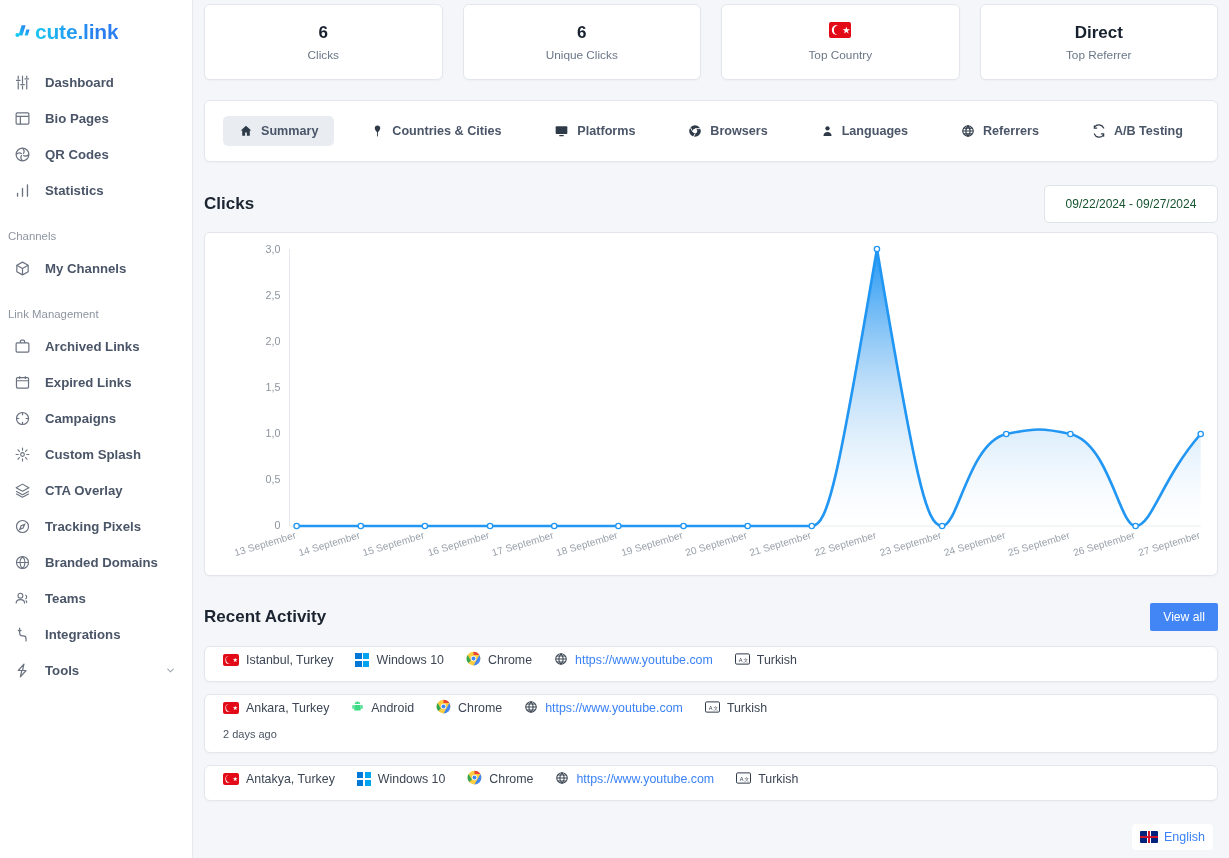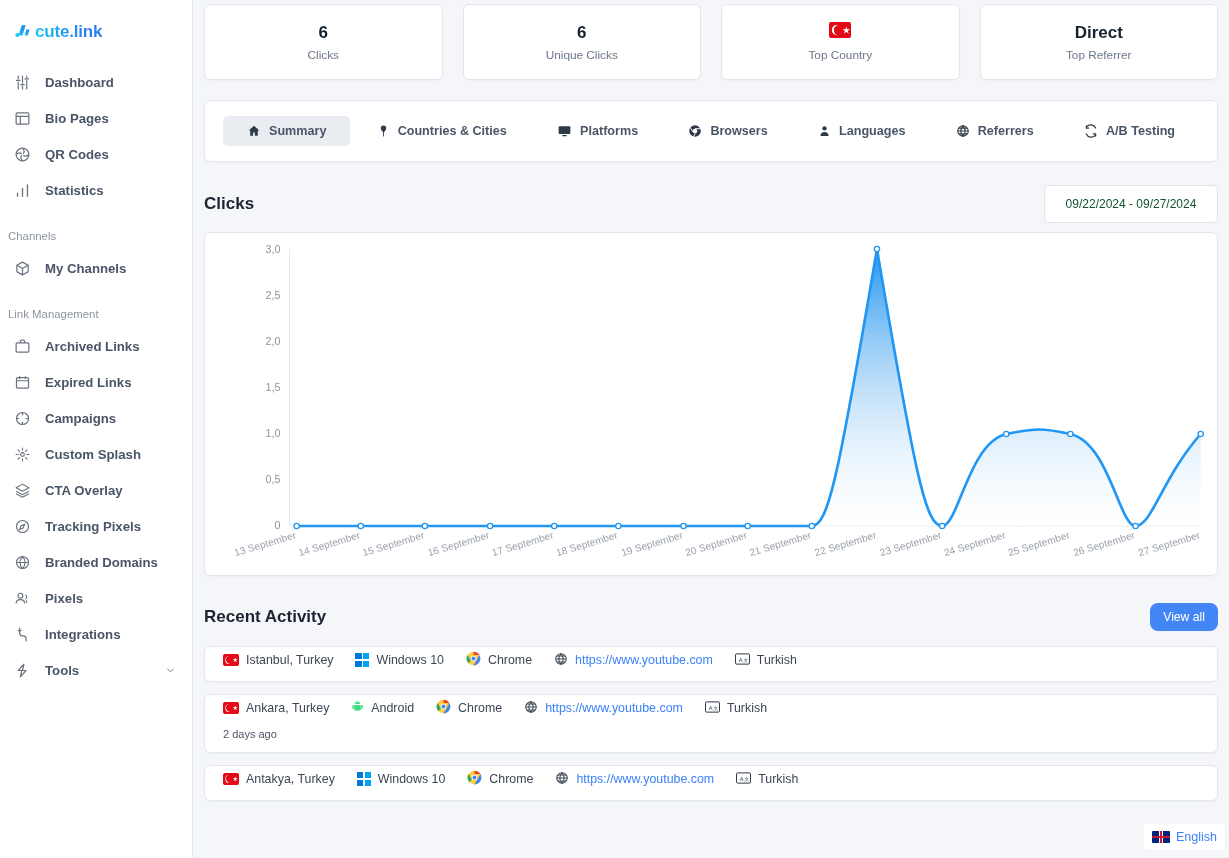--- a/index.html
+++ b/index.html
@@ -17,21 +17,21 @@
     width: 193px; min-width: 193px; height: 858px;
     background: #ffffff;
     border-right: 1px solid #e6e9ee;
     padding-top: 16px;
     overflow: hidden;
     position: relative;
   }
   .logo-row { display: flex; align-items: center; padding: 2px 0 0 14px; height: 30px; }
   .logo-mark { width: 20px; height: 20px; flex: 0 0 20px; }
   .logo-text {
-    font-size: 17px; font-weight: bold; letter-spacing: -0.2px;
+    font-size: 21px; font-weight: bold; letter-spacing: -0.2px;
     background: linear-gradient(90deg, #19c6f0 0%, #2a7ef0 75%);
     -webkit-background-clip: text; background-clip: text;
     -webkit-text-fill-color: transparent; color: #2a7ef0;
     margin-left: 1px;
   }
   .nav-list { margin-top: 18px; }
   .nav-item {
     display: flex; align-items: center;
     height: 36px; padding: 0 13px; cursor: pointer;
     position: relative;
@@ -90,21 +90,21 @@
   
   .tabbar {
     margin-top: 20px; background: #fff;
     border: 1px solid #e3e7ed; border-radius: 6px;
     height: 62px; display: flex; align-items: center;
     padding: 0 18px; gap: 0;
     box-shadow: 0 1px 2px rgba(16,24,40,0.03);
   }
   .tab {
     display: flex; align-items: center; gap: 8px;
-    padding: 8px 24px; border-radius: 5px; cursor: pointer;
+    padding: 8px 16px; border-radius: 5px; cursor: pointer;
     font-size: 12.6px; font-weight: bold; color: #4a5568; white-space: nowrap;
   }
   .tab.active { background: #e9edf2; }
   .tab-icon { display: flex; align-items: center; color: #2f3a48; }
   .tab-sp { flex: 1; }
 
   
   .sec-head {
     display: flex; align-items: center; justify-content: space-between;
     margin-top: 22px; height: 40px;
@@ -126,21 +126,21 @@
   .ylab { font-size: 10.5px; fill: #8d949e; font-family: "Liberation Sans", sans-serif; }
   .xlab { font-size: 10px; fill: #9aa1ab; font-family: "Liberation Sans", sans-serif; }
 
   
   .act-head {
     display: flex; align-items: center; justify-content: space-between;
     margin-top: 24px; height: 34px;
   }
   .act-title { font-size: 17px; font-weight: bold; color: #1b2430; }
   .viewall-btn {
-    background: #4285f4; color: #fff; border: none; border-radius: 8px;
+    background: #4285f4; color: #fff; border: none; border-radius: 2px;
     font-size: 12.2px; padding: 7px 13px; cursor: pointer;
     font-family: "Liberation Sans", sans-serif;
   }
   .act-card {
     background: #fff; border: 1px solid #e3e7ed; border-radius: 6px;
     padding: 4px 18px 12px 18px; margin-top: 12px;
     box-shadow: 0 1px 2px rgba(16,24,40,0.03);
   }
   .act-line { display: flex; align-items: center; gap: 0; flex-wrap: nowrap; }
   .act-chip { display: flex; align-items: center; gap: 7px; margin-right: 22px; font-size: 12.4px; color: #3c4654; white-space: nowrap; }
@@ -153,21 +153,21 @@
   .mini-flag .s { position:absolute; left:9.6px; top:3.4px; color:#fff; font-size:6px; line-height:6px; }
 
   .win-ico { width: 14px; height: 14px; flex: 0 0 14px; display:grid; grid-template-columns:1fr 1fr; grid-template-rows:1fr 1fr; gap:1.5px; }
   .win-ico i { background: #00a4ef; display:block; }
   .win-ico i:nth-child(1){ background:#0078d7; }
   .win-ico i:nth-child(2){ background:#00a4ef; }
   .win-ico i:nth-child(3){ background:#0078d7; }
   .win-ico i:nth-child(4){ background:#00a4ef; }
 
   .lang-widget {
-    position: absolute; right: 4px; bottom: 8px;
+    position: absolute; right: 16px; bottom: 8px;
     display: flex; align-items: center; gap: 6px;
     background: #fff; padding: 6px 8px; border-radius: 4px;
     font-size: 12.5px; color: #3b82f6; cursor: pointer; z-index: 40;
   }
   .uk-flag {
     width: 18px; height: 12px; flex: 0 0 18px; position: relative;
     background: #00247d; border-radius: 1px; overflow: hidden;
   }
   .uk-flag::before {
     content:""; position:absolute; left:0; top:0; width:100%; height:100%;
@@ -334,21 +334,21 @@
         </div>
 
         <div class="nav-item">
           <span class="nav-icon">
             <svg width="17" height="17" viewBox="0 0 24 24" fill="none" stroke="currentColor" stroke-width="1.6">
                 <circle cx="9" cy="8" r="3.4"></circle>
                 <path d="M3 19c0-3.3 2.7-5.5 6-5.5s6 2.2 6 5.5"></path>
                 <path d="M16 7.2a3 3 0 010 5.6M18 18.5c0-1.6-.5-2.9-1.3-3.9"></path>
               </svg>
           </span>
-          <span class="nav-label">Pixels</span>
+          <span class="nav-label">Teams</span>
         </div>
 
         <div class="nav-item">
           <span class="nav-icon">
             <svg width="17" height="17" viewBox="0 0 24 24" fill="none" stroke="currentColor" stroke-width="1.7" stroke-linecap="round">
                 <path d="M8 3v7a4 4 0 004 4h1a4 4 0 014 4v3"></path>
                 <path d="M6 6.5h4"></path>
               </svg>
           </span>
           <span class="nav-label">Integrations</span>

